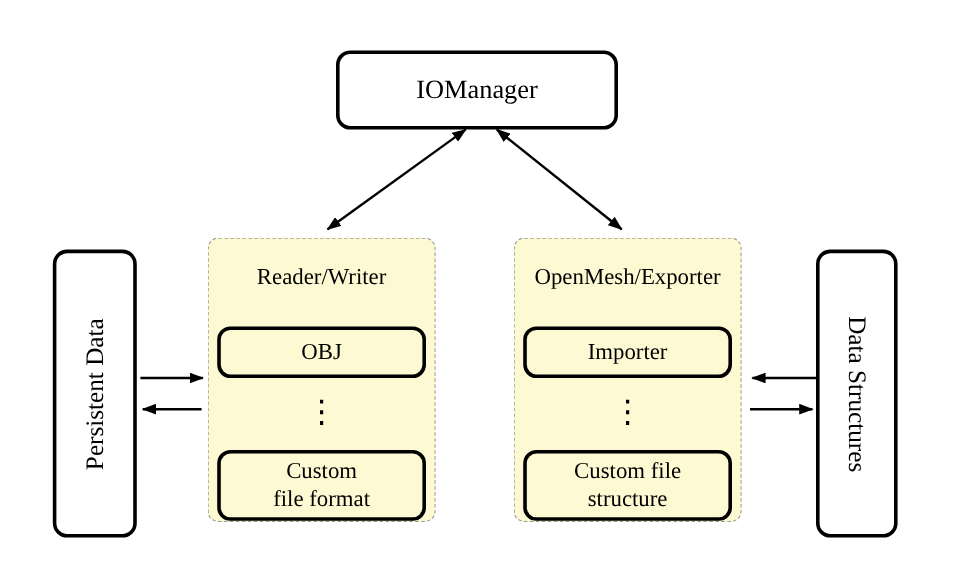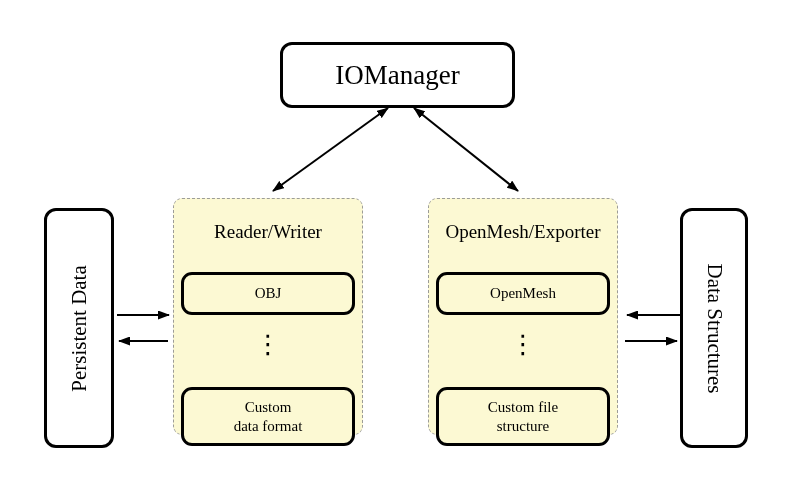--- a/index.html
+++ b/index.html
@@ -35,21 +35,21 @@
     background: var(--node-fill, #ffffff);
     border: 3px solid var(--node-border, #000000);
     border-radius: 12px;
     display: flex;
     align-items: center;
     justify-content: center;
   }
   #iomanager {
     left: 280px; top: 42px;
     width: 235px; height: 66px;
-    font-size: 27px;
+    font-size: 22px;
   }
   #persistent-data {
     left: 44px; top: 208px;
     width: 70px; height: 240px;
   }
   #data-structures {
     left: 680px; top: 208px;
     width: 68px; height: 240px;
   }
   .vtext {
@@ -82,25 +82,25 @@
     width: 174px;
     box-sizing: border-box;
     background: var(--group-fill, #fcf9d3);
     border: 3px solid var(--node-border, #000000);
     border-radius: 11px;
     display: flex;
     flex-direction: column;
     align-items: center;
     justify-content: center;
     text-align: center;
-    font-size: 15px;
+    font-size: 19px;
     line-height: 1.22;
   }
   .inner-node.top-item    { top: 73px;  height: 43px; }
-  .inner-node.bottom-item { top: 188px; height: 59px; }
+  .inner-node.bottom-item { top: 176px; height: 59px; }
   .ellipsis {
     position: absolute;
     top: 132px; left: 0; right: 0;
     text-align: center;
     font-size: 26px;
     line-height: 1;
     font-family: "DejaVu Sans", sans-serif;
   }
 </style>
 </head>
@@ -135,28 +135,28 @@
   </div>
 
   <div class="group" id="group-reader-writer">
     <div class="group-title">Reader/Writer</div>
     <div class="inner-node top-item">
       <div>OBJ</div>
     </div>
     <div class="ellipsis">⋮</div>
     <div class="inner-node bottom-item">
       <div>Custom</div>
-      <div>data format</div>
+      <div>file format</div>
     </div>
   </div>
 
   <div class="group" id="group-importer-exporter">
     <div class="group-title">OpenMesh/Exporter</div>
     <div class="inner-node top-item">
-      <div>OpenMesh</div>
+      <div>Importer</div>
     </div>
     <div class="ellipsis">⋮</div>
     <div class="inner-node bottom-item">
       <div>Custom file</div>
       <div>structure</div>
     </div>
   </div>
 
 </div>
 

